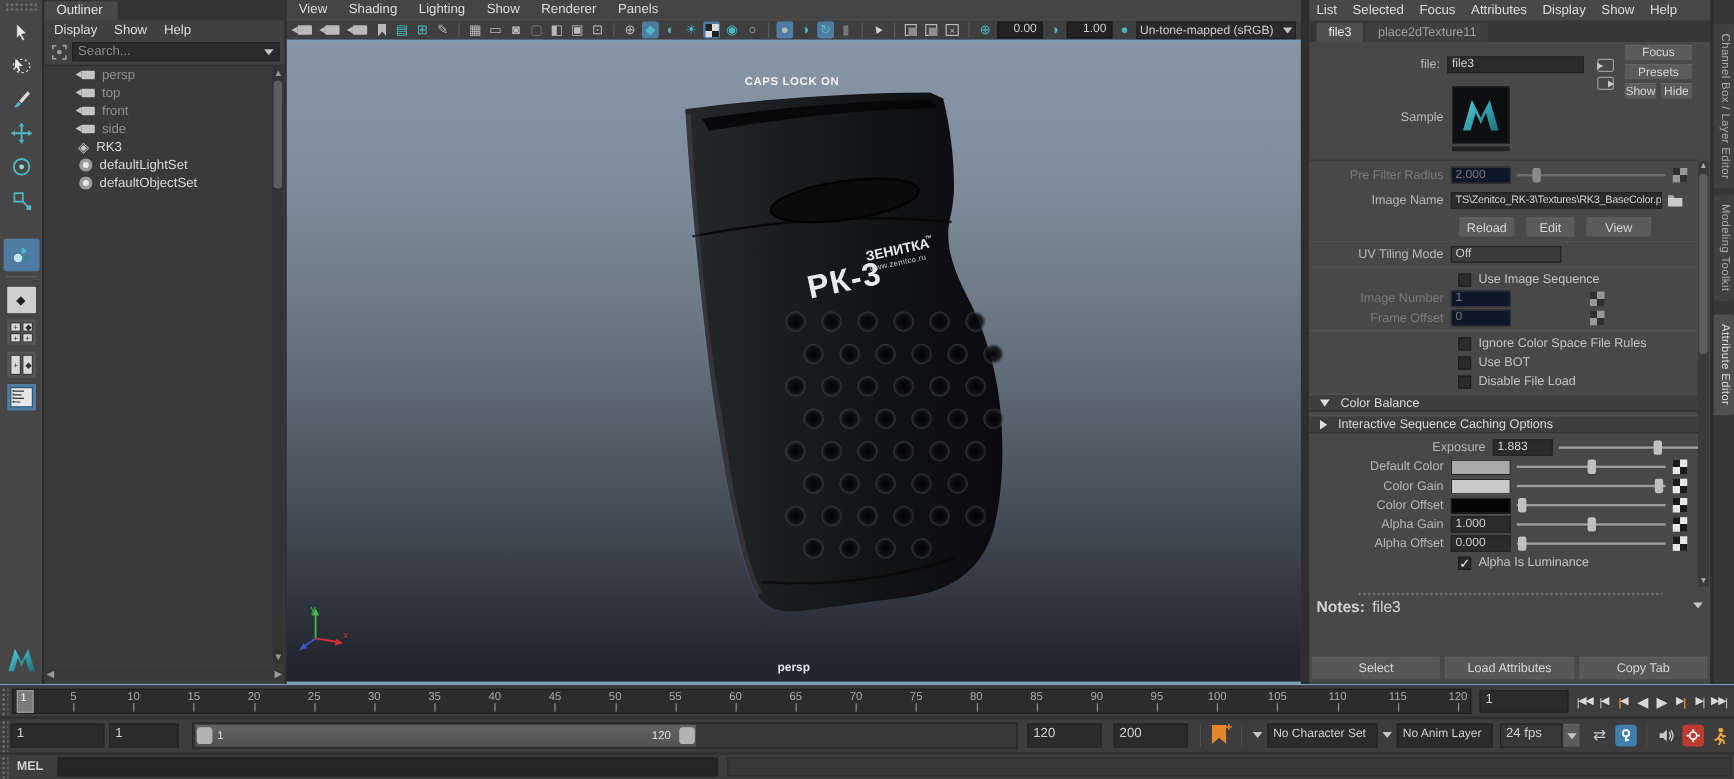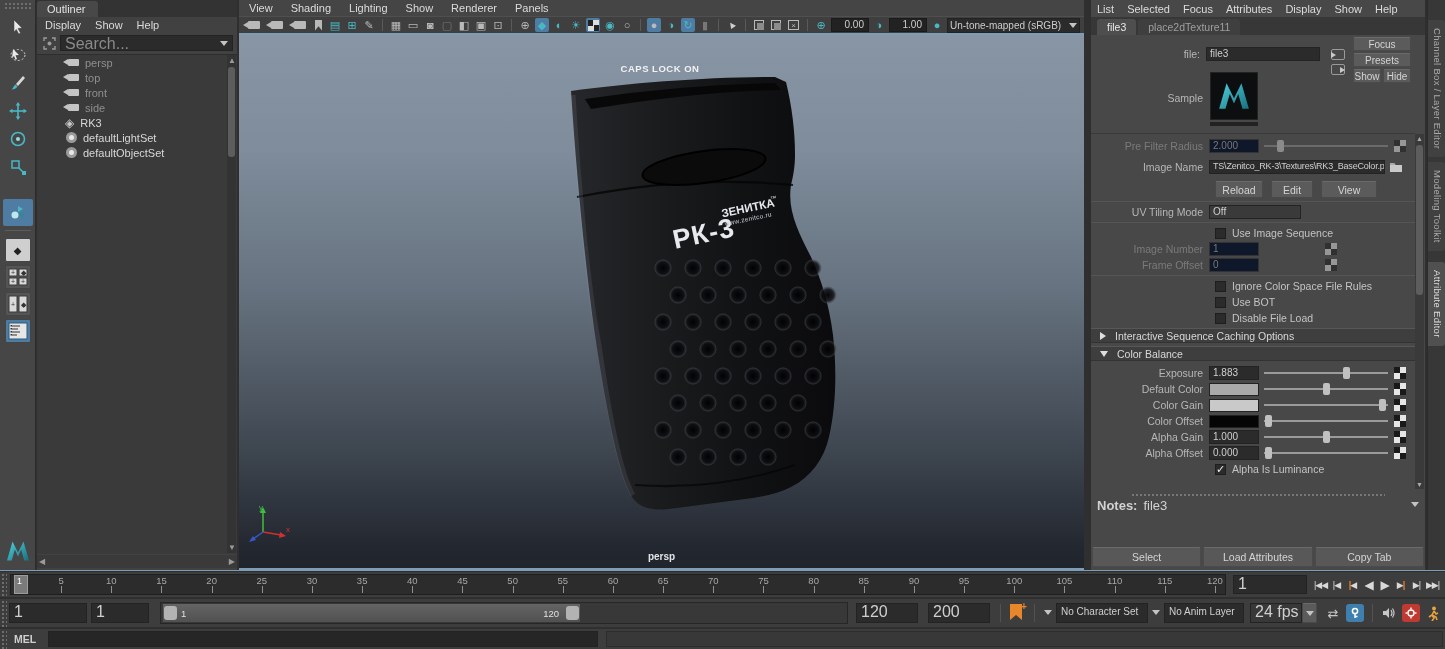--- a/index.html
+++ b/index.html
@@ -2,21 +2,21 @@
 <html><head>
 <meta charset="utf-8">
 <style>
   * { margin:0; padding:0; box-sizing:border-box; }
   html,body { width:1445px; height:649px; overflow:hidden; background:#2f2f2f;
     font-family:"Liberation Sans","DejaVu Sans",sans-serif; font-size:11px; color:#d6d6d6;
     -webkit-font-smoothing:antialiased; }
   .abs { position:absolute; }
 
   
-  .field { background:#2b2b2b; border:1px solid #232323; color:#cfcfcf; font-size:16px;
+  .field { background:#2b2b2b; border:1px solid #232323; color:#cfcfcf; font-size:11px;
            padding:1px 4px; height:16px; line-height:13px; white-space:nowrap; overflow:hidden; }
   .btn { background:#5b5b5b; color:#d4d4d4; font-size:10.5px; text-align:center;
          border:1px solid #4a4a4a; border-top-color:#6a6a6a; border-radius:2px;
          display:flex; align-items:center; justify-content:center; cursor:default; }
   .menu-row { display:flex; align-items:center; gap:18px; padding:0 10px; height:17px; font-size:11px; color:#dcdcdc; }
   .menu-row span { cursor:default; }
   .dda { width:0; height:0; border-left:4px solid transparent; border-right:4px solid transparent; border-top:5px solid #c4c4c4; }
   .tri-r { width:0; height:0; border-top:4px solid transparent; border-bottom:4px solid transparent; border-left:6px solid #dedede; }
   .tri-d { width:0; height:0; border-left:4px solid transparent; border-right:4px solid transparent; border-top:6px solid #dedede; }
   .chkbox { width:11px; height:11px; background:#2b2b2b; border:1px solid #1e1e1e; position:relative; flex:none; }
@@ -622,28 +622,28 @@
     </div>
     <div class="aerow cbrow">
       <span class="chkbox"></span>
       <span class="cblabel">Use BOT</span>
     </div>
     <div class="aerow cbrow">
       <span class="chkbox"></span>
       <span class="cblabel">Disable File Load</span>
     </div>
     <div class="sechdr">
+      <span class="tri-d"></span>
+      <span>Color Balance</span>
+    </div>
+    <div class="sechdr">
       <span class="tri-r"></span>
       <span>Interactive Sequence Caching Options</span>
     </div>
-    <div class="sechdr">
-      <span class="tri-d"></span>
-      <span>Color Balance</span>
-    </div>
-    <div class="aerow" style="margin-top:5px;">
+    <div class="aerow" style="margin-top:5px;padding-left:35px;">
       <span class="aelabel">Exposure</span>
       <span class="aefield">1.883</span>
       <span class="slider">
           <i class="strack"></i>
           <i class="shandle" style="left:66%"></i>
         </span>
       <span class="checker"></span>
     </div>
     <div class="aerow">
       <span class="aelabel">Default Color</span>

